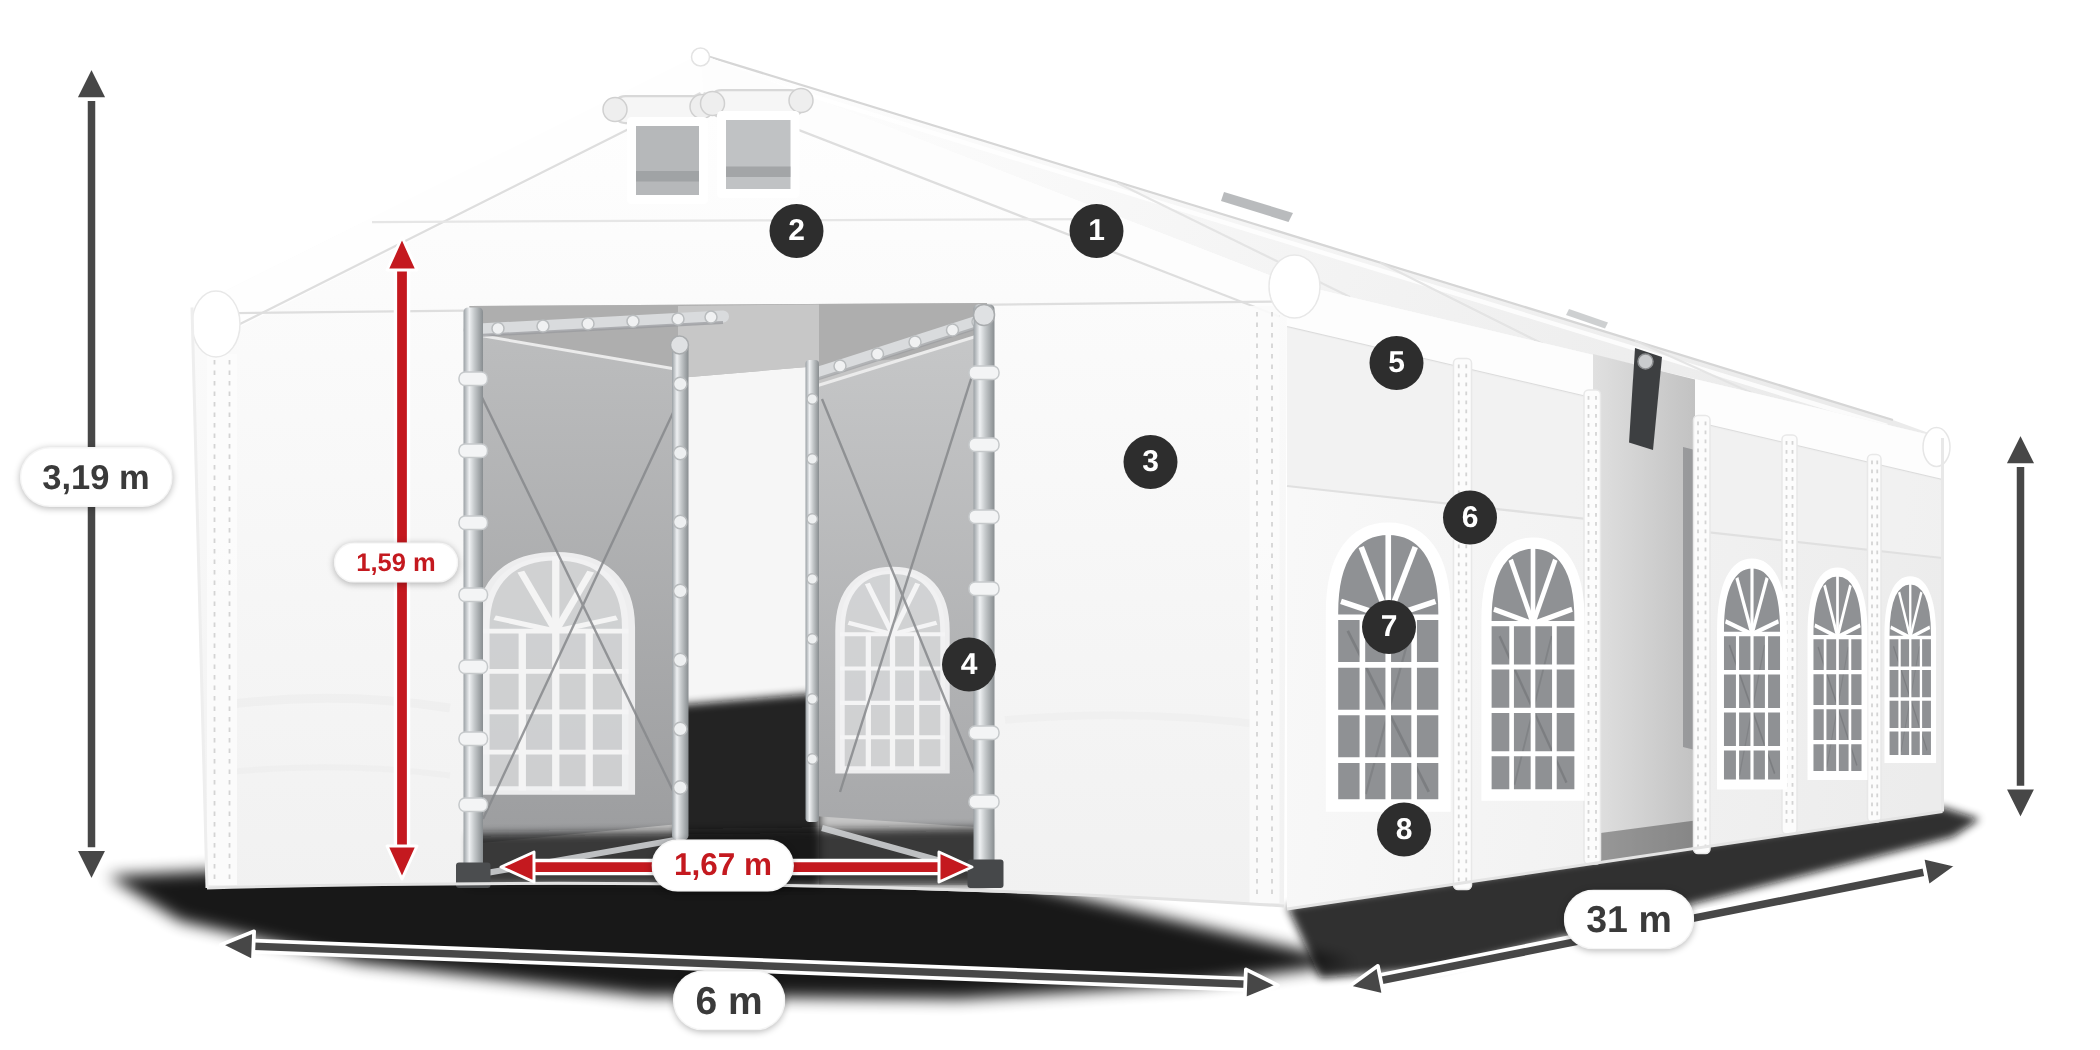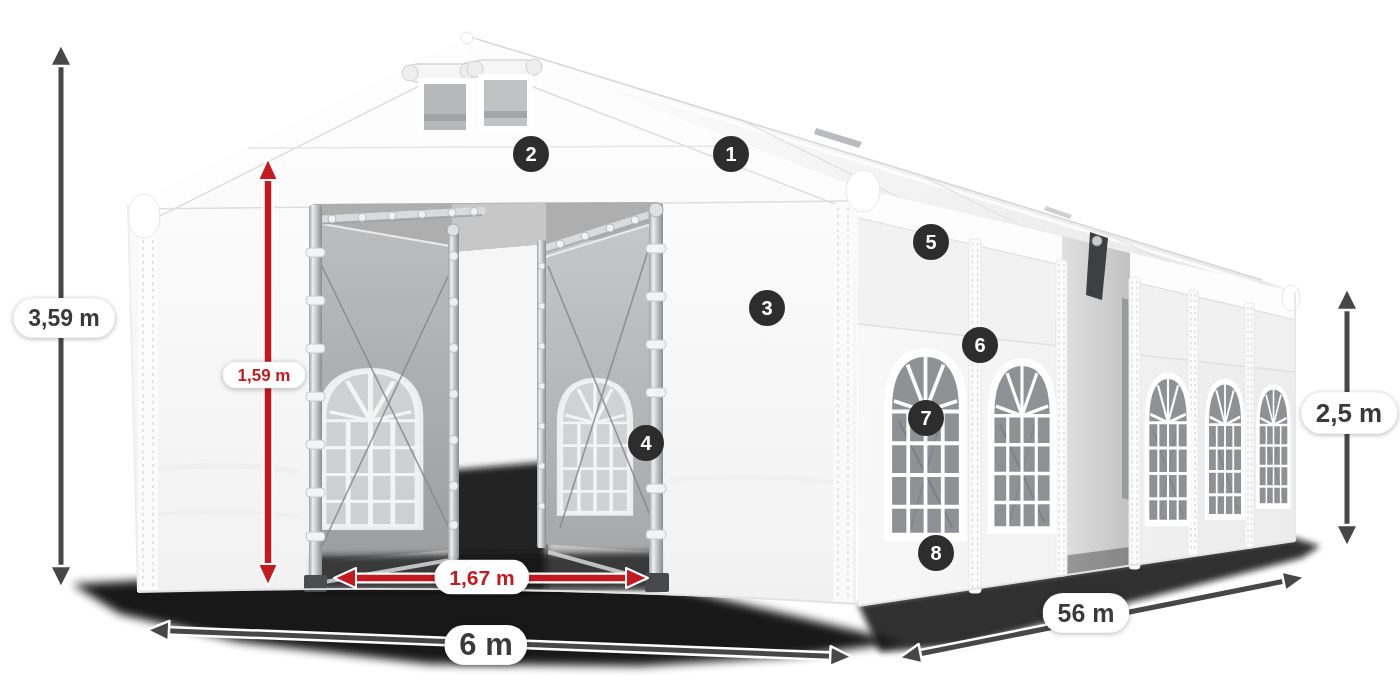--- a/index.html
+++ b/index.html
@@ -371,20 +371,19 @@
 
 <div class="marker" style="left:731px;top:154px">1</div>
 <div class="marker" style="left:531px;top:154px">2</div>
 <div class="marker" style="left:767px;top:308px">3</div>
 <div class="marker" style="left:646px;top:443px">4</div>
 <div class="marker" style="left:931px;top:242px">5</div>
 <div class="marker" style="left:980px;top:345px">6</div>
 <div class="marker" style="left:926px;top:418px">7</div>
 <div class="marker" style="left:936px;top:553px">8</div>
 
-<div class="pill" style="left:64px;top:318px;height:38px;font-size:23px">3,59 m</div>
+<div class="pill" style="left:64px;top:318px;height:38px;font-size:23px">3,19 m</div>
 <div class="pill red" style="left:264px;top:375px;height:25px;font-size:17px">1,59 m</div>
 <div class="pill red" style="left:482px;top:577px;height:33px;font-size:21px">1,67 m</div>
-<div class="pill" style="left:486px;top:645px;height:38px;font-size:31px">6 m</div>
-<div class="pill" style="left:1086px;top:613px;height:38px;font-size:25px">56 m</div>
-<div class="pill" style="left:1349px;top:413px;height:40px;font-size:26px">2,5 m</div>
+<div class="pill" style="left:486px;top:667px;height:38px;font-size:26px">6 m</div>
+<div class="pill" style="left:1086px;top:613px;height:38px;font-size:25px">31 m</div>
 
 </div>
 
 </body></html>

